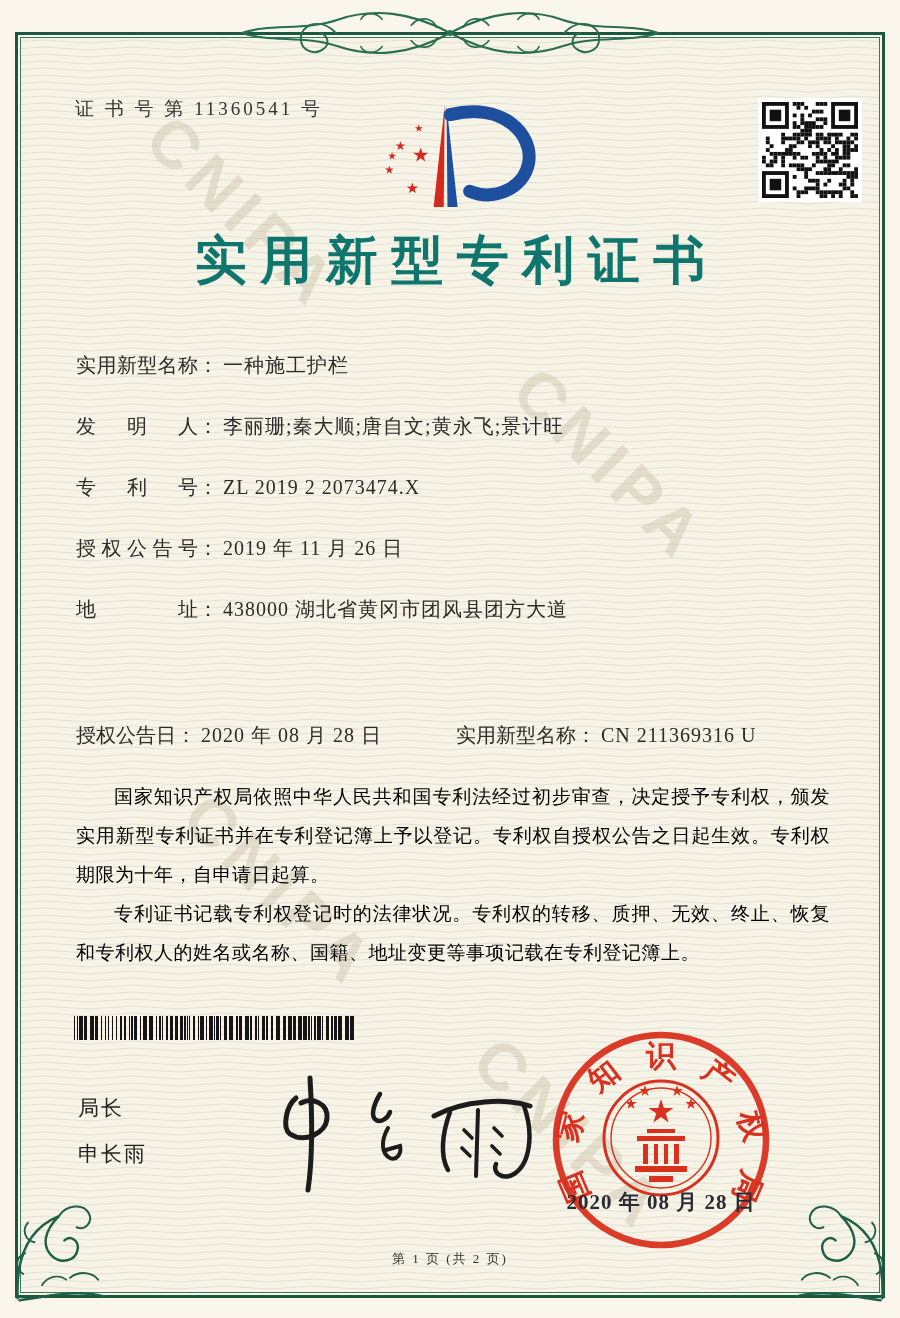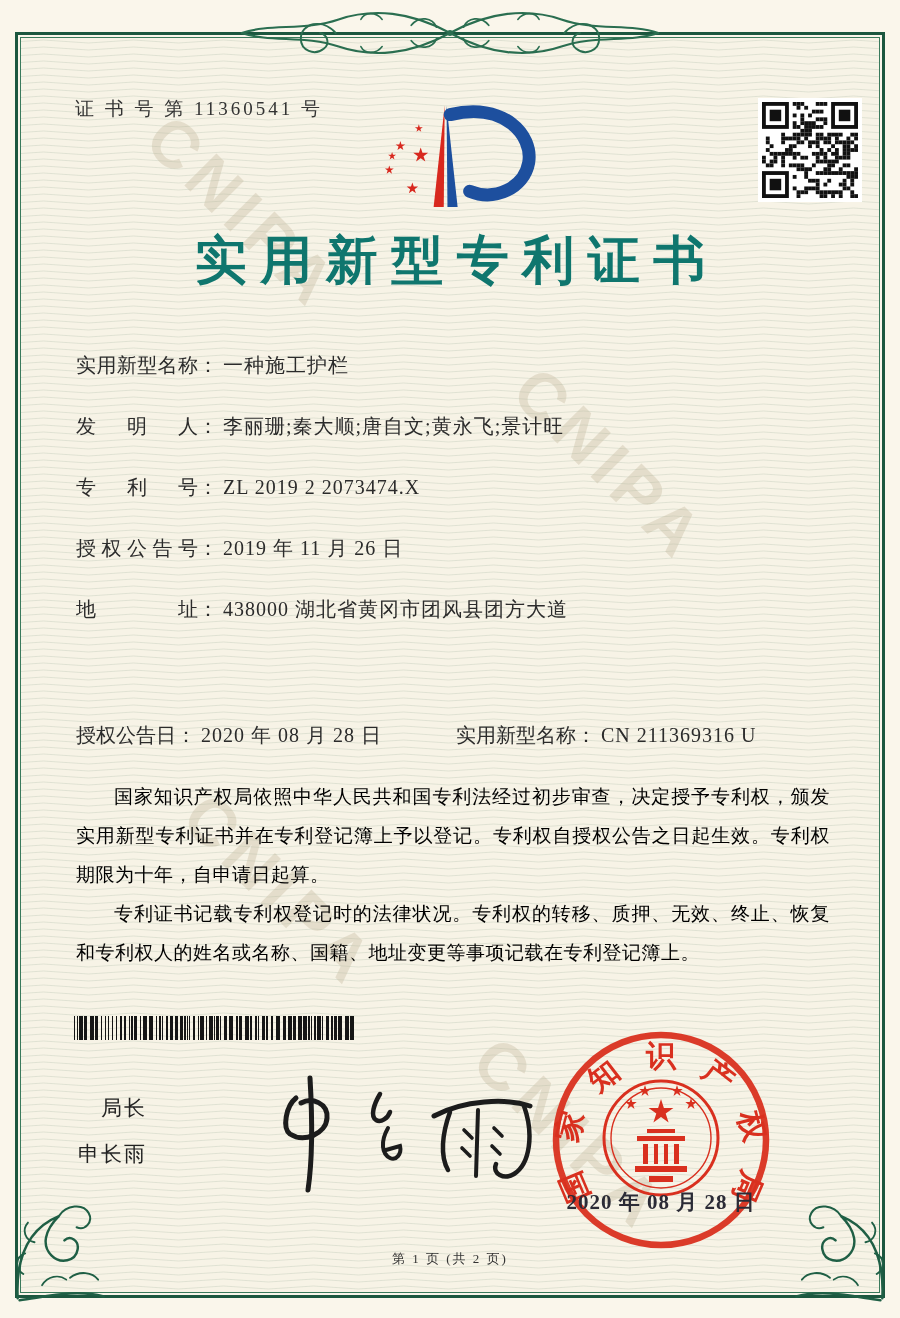--- a/index.html
+++ b/index.html
@@ -30,21 +30,21 @@
   .flabel{display:inline-block;width:122px;text-align:justify;text-align-last:justify;vertical-align:top;}
   .fvalue{letter-spacing:1px;}
   .grant-row{position:absolute;left:76px;top:722px;right:60px;font-size:20px;white-space:nowrap;}
   .grant-no{position:absolute;left:380px;top:0;}
   .body-text{
     position:absolute;left:76px;right:70px;top:778px;
     font-size:19px;line-height:2.05;text-align:justify;letter-spacing:0.5px;color:#000000;
   }
   .body-text p{margin:0;text-indent:2em;}
   .barcode{position:absolute;left:74px;top:1016px;width:282px;height:24px;}
-  .director{position:absolute;left:78px;top:1094px;font-size:21px;letter-spacing:2px;color:#222;text-align:right;}
+  .director{position:absolute;left:78px;top:1094px;font-size:21px;letter-spacing:2px;color:#222;}
   .director div{margin-bottom:18px;}
   .signature{position:absolute;left:238px;top:1072px;width:310px;height:128px;}
   .seal{position:absolute;left:549px;top:1028px;width:224px;height:224px;}
   .seal svg{position:absolute;inset:0;overflow:visible;}
   .seal-char{font-size:30px;font-weight:bold;fill:#d9301f;text-anchor:middle;font-family:"Liberation Serif",serif;}
   .seal-date{
     position:absolute;left:0;right:0;top:160px;text-align:center;
     font-size:21px;font-weight:bold;letter-spacing:1px;color:#2b2b36;z-index:3;
   }
   .footer{position:absolute;left:0;right:0;top:1250px;text-align:center;font-size:13px;letter-spacing:2px;color:#333;}

